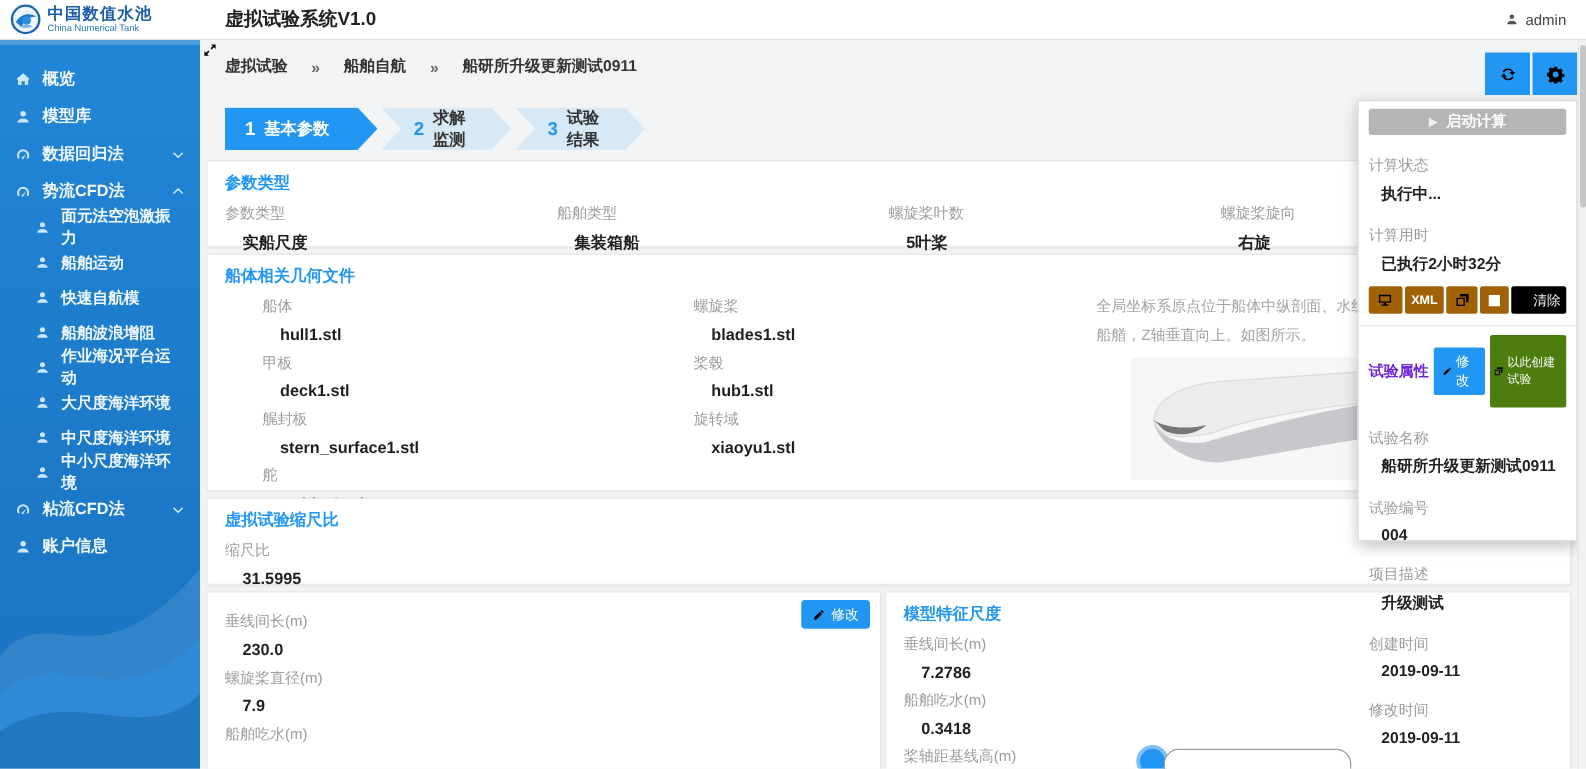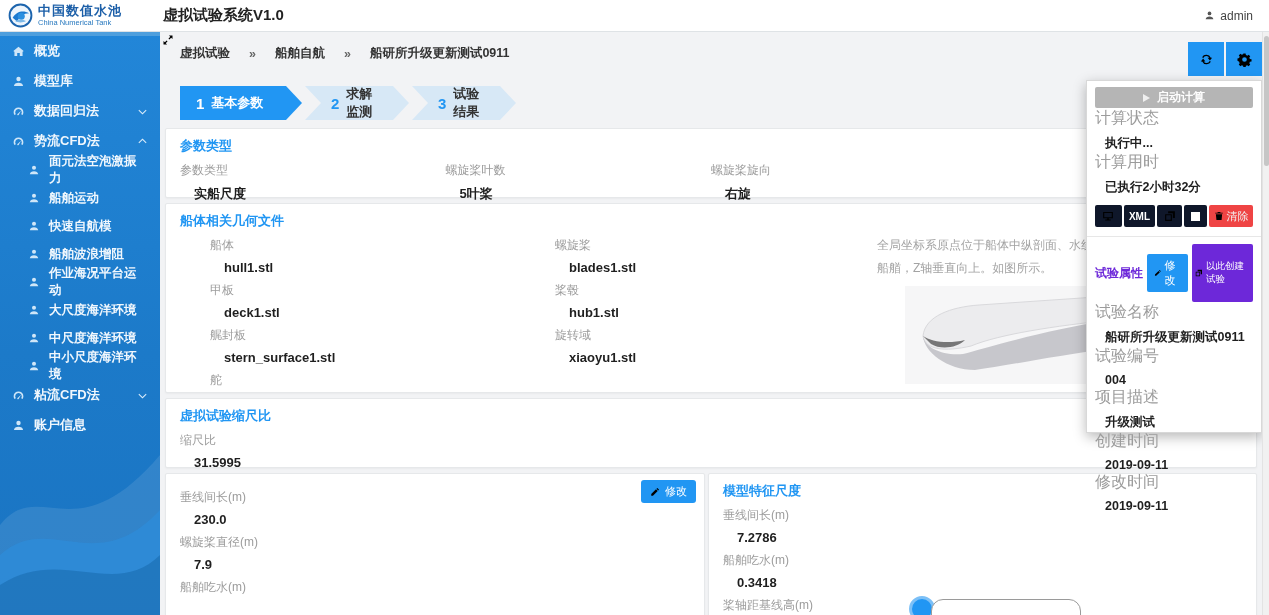--- a/index.html
+++ b/index.html
@@ -10,31 +10,31 @@
   }
   svg.ic { width:14px; height:14px; fill:currentColor; flex:none; }
 
   
   .header { position:absolute; top:0; left:0; right:0; height:32px; background:#fff;
     display:flex; align-items:center; padding-left:8px; z-index:7; border-bottom:1px solid #dfe3e6; }
   .logo { display:flex; align-items:center; gap:5px; width:152px; }
   .logo-txt { line-height:1; }
   .logo-cn { font-size:13px; font-weight:bold; color:#1c5fa8; letter-spacing:1px; }
   .logo-en { font-size:7.5px; color:#2a7abf; margin-top:2px; }
-  .app-title { font-size:15px; font-weight:bold; color:#222; margin-left:3px; }
+  .app-title { font-size:15px; font-weight:bold; color:#222; margin-left:20px; }
   .header-user { margin-left:auto; margin-right:16px; display:flex; align-items:center; gap:5px;
     font-size:12px; color:#444; }
   .header-user svg { width:11px; height:11px; fill:#555; }
 
   
   .sidebar { position:absolute; top:32px; left:0; bottom:0; width:160px;
     background:linear-gradient(180deg,#2286d8 0%, #1c7ac9 55%, #1a74c2 100%);
     z-index:4; overflow:hidden; }
   .sidebar::before { content:""; display:block; height:4px; background:#4f9fdd; }
-  .menu { position:relative; z-index:2; padding-top:0; }
+  .menu { position:relative; z-index:2; padding-top:12px; }
   .mi { display:flex; align-items:center; height:30px; padding:0 12px; gap:9px;
     color:#f0f7fd; font-size:13px; font-weight:bold; cursor:pointer; }
   .mi .ic { color:#cfe6f8; width:13px; height:13px; }
   .mi .chev { margin-left:auto; width:11px; height:11px; color:#d8ebfa; }
   .sub .mi { padding-left:28px; height:28px; font-size:12.5px; }
   .sub .mi .ic { width:12px; height:12px; }
   .wave { position:absolute; left:0; bottom:0; width:160px; height:210px; z-index:1; }
 
   
   .main { position:absolute; left:160px; top:32px; right:7px; bottom:0;
@@ -88,39 +88,39 @@
 
   
   .panel { position:absolute; left:1086px; top:80px; width:176px; height:353px; background:#fff;
     border:1px solid #d8d8d8; box-shadow:0 4px 12px rgba(0,0,0,.28); z-index:6; padding:6px 8px;
     font-size:12px; }
   .start-btn { width:100%; height:21px; background:#b5b5b5; color:#fdfdfd; border:none;
     display:flex; align-items:center; justify-content:center; gap:7px; font-size:12px;
     font-weight:bold; border-radius:2px; cursor:default; }
   .play-tri { width:0; height:0; border-left:7px solid #efefef; border-top:4.5px solid transparent;
     border-bottom:4.5px solid transparent; }
-  .plbl { font-size:16px; color:#9c9c9c; margin-top:0; }
+  .plbl { font-size:12px; color:#9c9c9c; margin-top:16px; }
   .pval { font-size:12.5px; font-weight:bold; color:#1f1f1f; margin:6px 0 0 10px; }
   .btn-row { display:flex; gap:2px; margin-top:9px; }
-  .sq { height:22px; background:#0f172a; color:#fff; border-radius:2px; display:flex;
+  .sq { height:22px; background:#a16207; color:#fff; border-radius:2px; display:flex;
     align-items:center; justify-content:center; cursor:pointer; }
   .sq svg { width:12px; height:12px; }
   .sq-monitor { width:28px; } .sq-xml { width:33px; font-size:10px; font-weight:bold; }
   .sq-copy { width:26px; } .sq-stop { width:24px; }
   .sq-stop .stopbox { width:9px; height:9px; background:#fff; }
-  .clear-btn { width:46px; height:22px; background:#ef4444; color:#f2f2f2; border-radius:2px;
+  .clear-btn { width:46px; height:22px; background:#000000; color:#f2f2f2; border-radius:2px;
     display:flex; align-items:center; justify-content:center; gap:3px; font-size:11px; cursor:default; }
   .clear-btn svg { width:10px; height:10px; }
   .pdiv { border-top:1px solid #e7e7e7; margin:9px -8px 0 -8px; }
   .props-head { display:flex; align-items:center; margin-top:7px; gap:4px; }
   .props-title { font-size:12px; font-weight:bold; color:#6d28d9; flex:none; }
   .small-btn { color:#fff; border-radius:2px; display:flex; align-items:center; gap:3px; cursor:pointer; }
   .modify-btn { background:#2196f3; font-size:11px; padding:4px 7px; margin-left:auto; }
   .modify-btn svg { width:10px; height:10px; }
-  .create-btn { background:#6d28d9; font-size:9.5px; padding:16px 3px; }
+  .create-btn { background:#4d7c0f; font-size:9.5px; padding:16px 3px; }
   .create-btn svg { width:10px; height:10px; }
 
   
   .arrows { position:absolute; inset:0; z-index:10; pointer-events:none; }
   .scrollbar { position:absolute; right:0; top:32px; bottom:0; width:7px; background:#f1f1f1;
     border-left:1px solid #e3e3e3; z-index:8; }
   .scroll-thumb { position:absolute; top:4px; left:1px; width:5px; height:130px; background:#c6c6c6; border-radius:3px; }
 </style>
 </head>
 <body>
@@ -336,20 +336,24 @@
       <span class="slbl">试验结果</span>
     </div>
   </div>
 
   <div class="card" id="card-param">
     <div class="card-title">参数类型</div>
     <div class="grid4">
       <div>
         <div class="lbl">参数类型</div>
         <div class="val">实船尺度</div>
+      </div>
+      <div>
+        <div class="lbl">船舶类型</div>
+        <div class="val">集装箱船</div>
       </div>
       <div>
         <div class="lbl">螺旋桨叶数</div>
         <div class="val">5叶桨</div>
       </div>
       <div>
         <div class="lbl">螺旋桨旋向</div>
         <div class="val">右旋</div>
       </div>
     </div>

